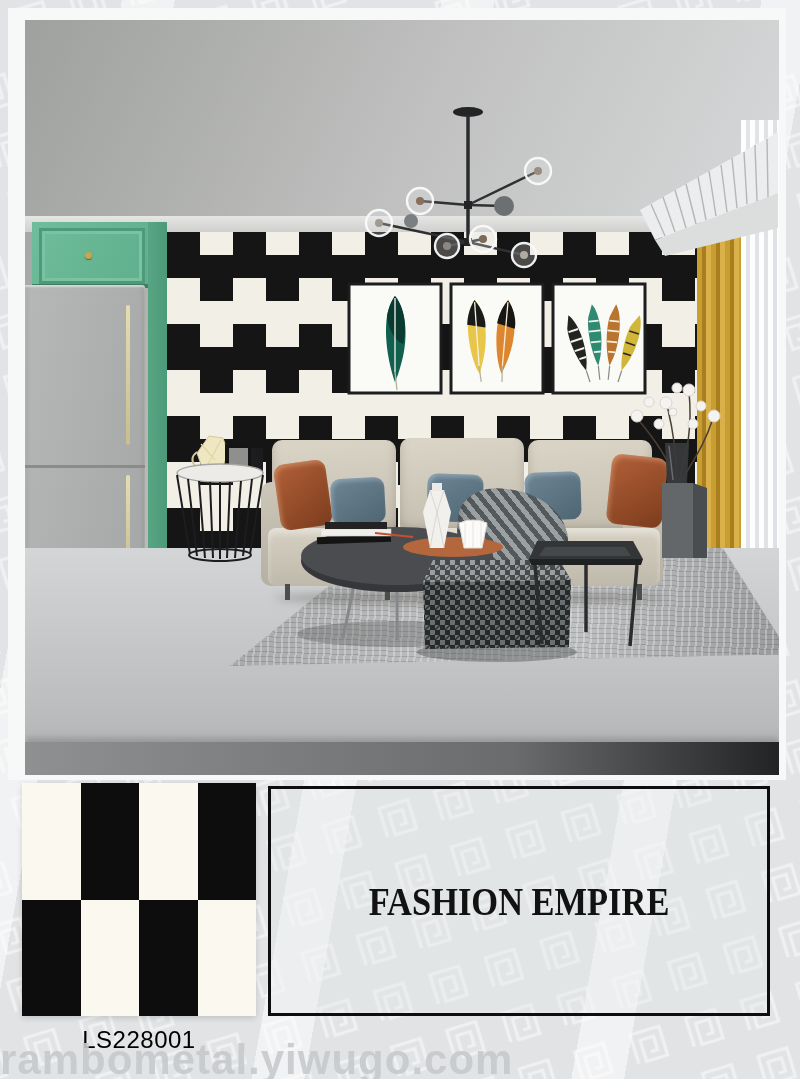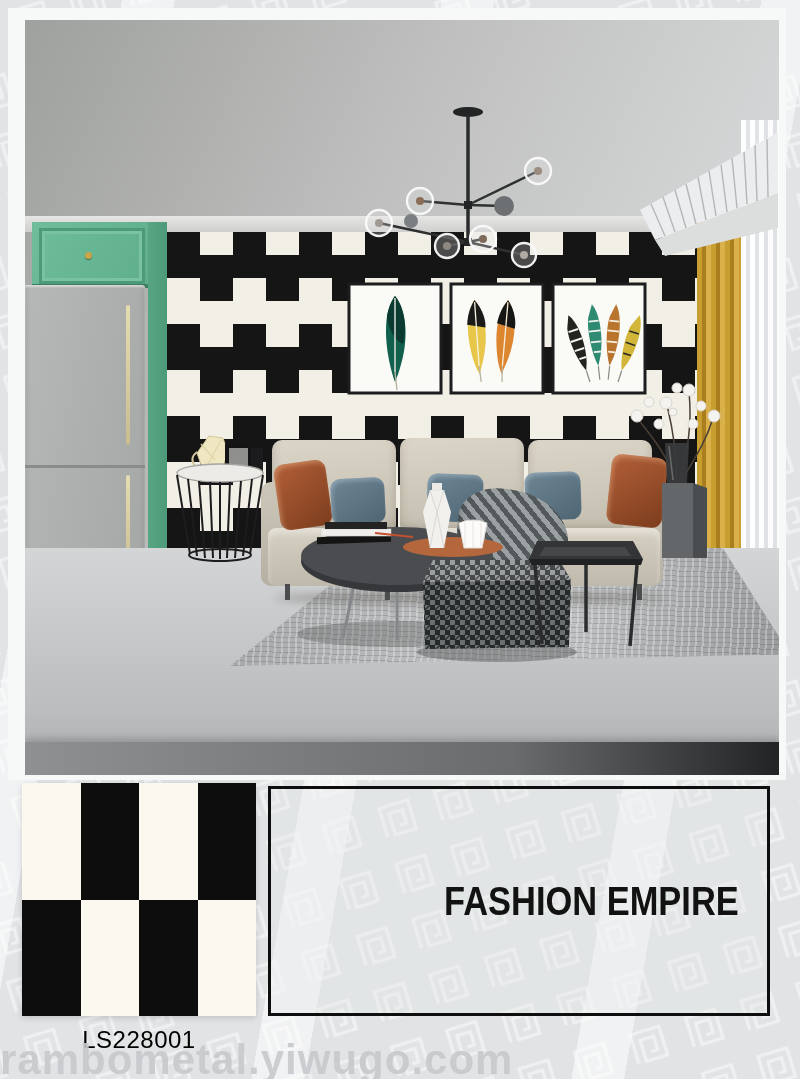--- a/index.html
+++ b/index.html
@@ -123,21 +123,21 @@
     box-shadow:0 2px 6px rgba(0,0,0,.15);
   }
   .swatch-cell{width:100%;height:100%;}
   .code-label{
     position:absolute;left:22px;top:1026px;width:234px;z-index:3;
     text-align:center;font-size:24px;color:#000000;letter-spacing:.5px;
   }
   .brand-box{
     position:absolute;left:268px;top:786px;width:496px;height:224px;z-index:3;
     border:3px solid #0e0e0e;background:rgba(230,231,233,.35);
-    display:flex;align-items:center;justify-content:flex-end;
+    display:flex;align-items:center;justify-content:center;font-family:Liberation Serif, serif;
   }
   .brand-text{
     font-size:41px;font-weight:bold;color:#121212;
     transform:scaleX(.84);letter-spacing:0;white-space:nowrap;
   }
   .watermark{
     position:absolute;left:0px;top:1036px;z-index:3;
     font-size:42px;font-weight:bold;color:#c7cacd;opacity:.9;
     letter-spacing:1px;white-space:nowrap;
   }

